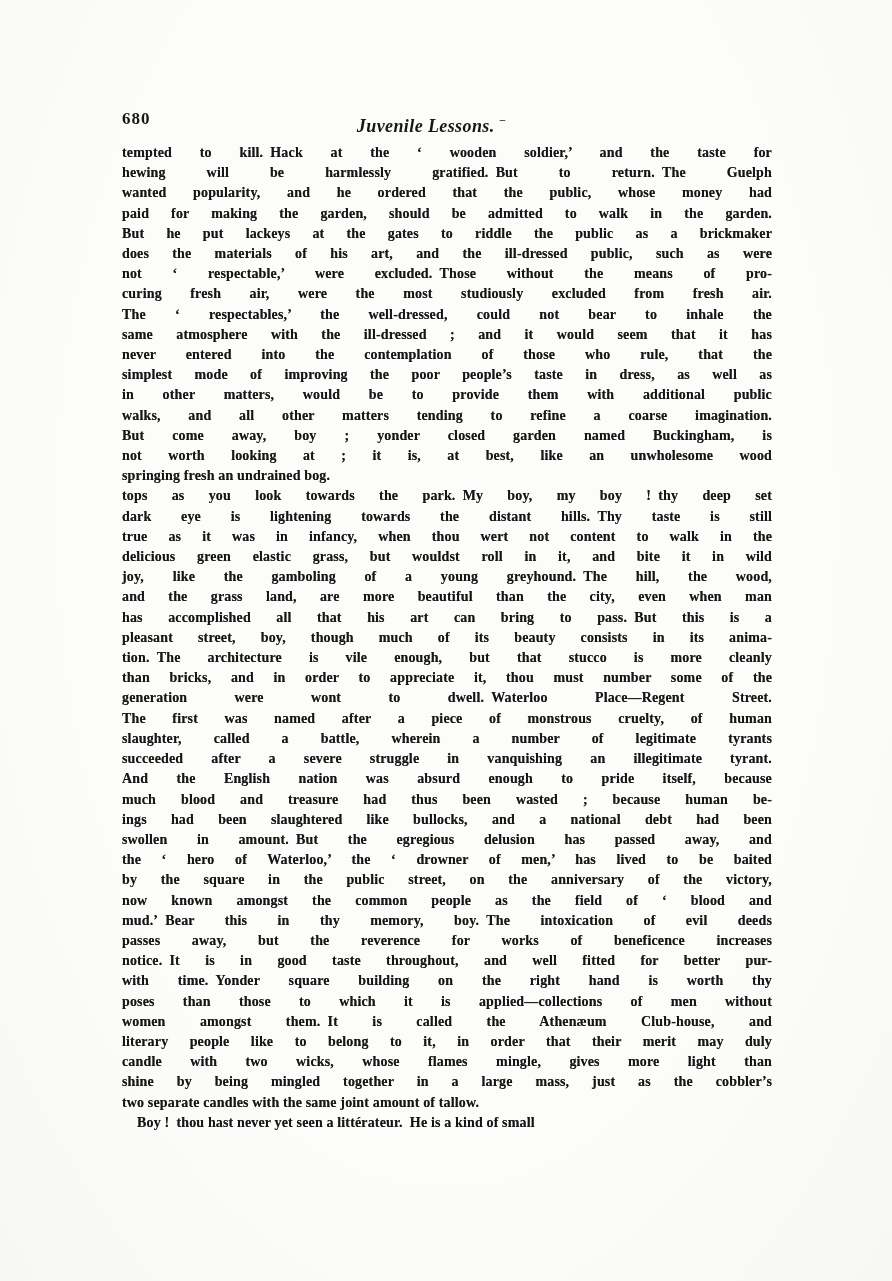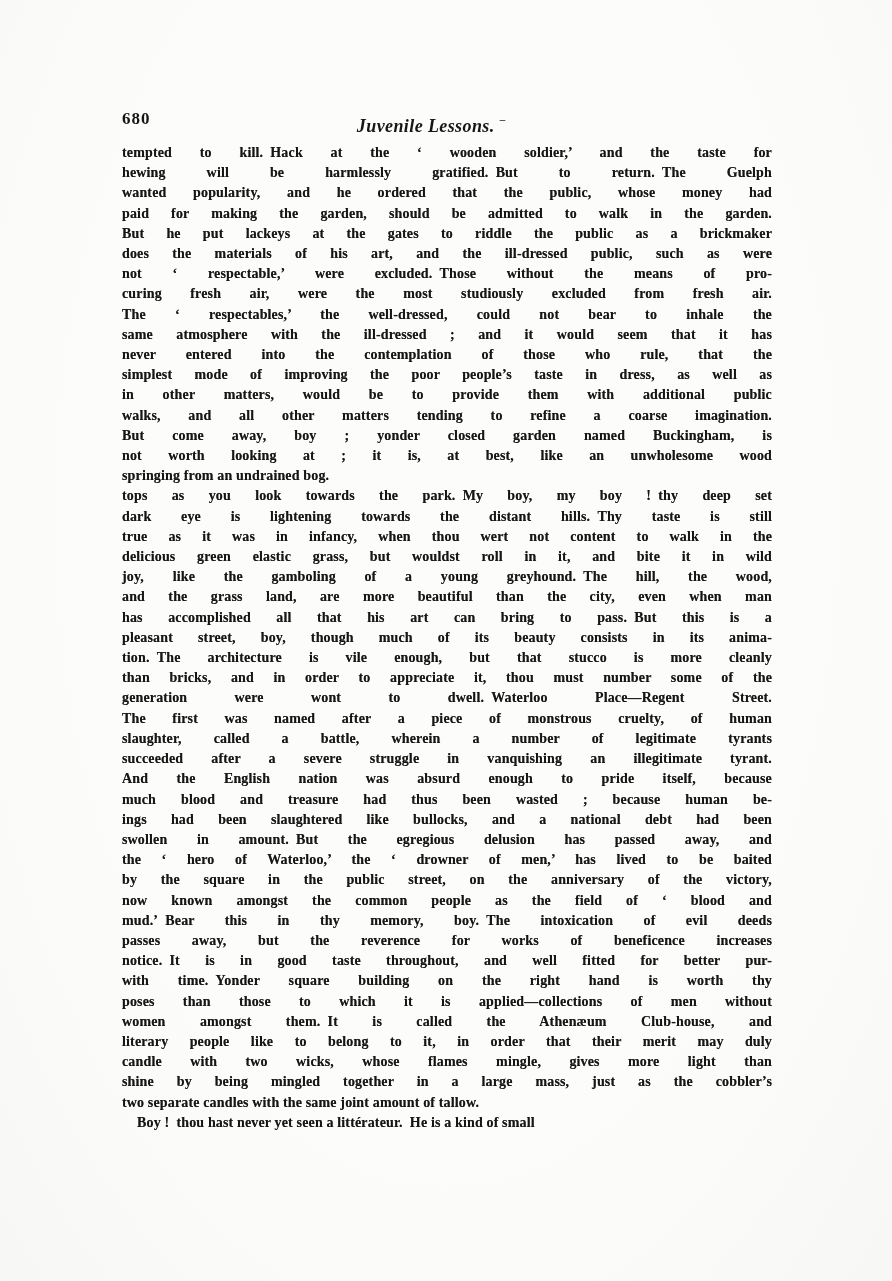--- a/index.html
+++ b/index.html
@@ -88,21 +88,21 @@
         <div class="line">not ‘ respectable,’ were excluded. Those without the means of pro-</div>
         <div class="line">curing fresh air, were the most studiously excluded from fresh air.</div>
         <div class="line">The ‘ respectables,’ the well-dressed, could not bear to inhale the</div>
         <div class="line">same atmosphere with the ill-dressed ; and it would seem that it has</div>
         <div class="line">never entered into the contemplation of those who rule, that the</div>
         <div class="line">simplest mode of improving the poor people’s taste in dress, as well as</div>
         <div class="line">in other matters, would be to provide them with additional public</div>
         <div class="line">walks, and all other matters tending to refine a coarse imagination.</div>
         <div class="line">But come away, boy ; yonder closed garden named Buckingham, is</div>
         <div class="line">not worth looking at ; it is, at best, like an unwholesome wood</div>
-        <div class="line last">springing from an undrained bog.</div>
+        <div class="line last">springing fresh an undrained bog.</div>
       </div>
       <div>
         <div class="line">tops as you look towards the park. My boy, my boy ! thy deep set</div>
         <div class="line">dark eye is lightening towards the distant hills. Thy taste is still</div>
         <div class="line">true as it was in infancy, when thou wert not content to walk in the</div>
         <div class="line">delicious green elastic grass, but wouldst roll in it, and bite it in wild</div>
         <div class="line">joy, like the gamboling of a young greyhound. The hill, the wood,</div>
         <div class="line">and the grass land, are more beautiful than the city, even when man</div>
         <div class="line">has accomplished all that his art can bring to pass. But this is a</div>
         <div class="line">pleasant street, boy, though much of its beauty consists in its anima-</div>

